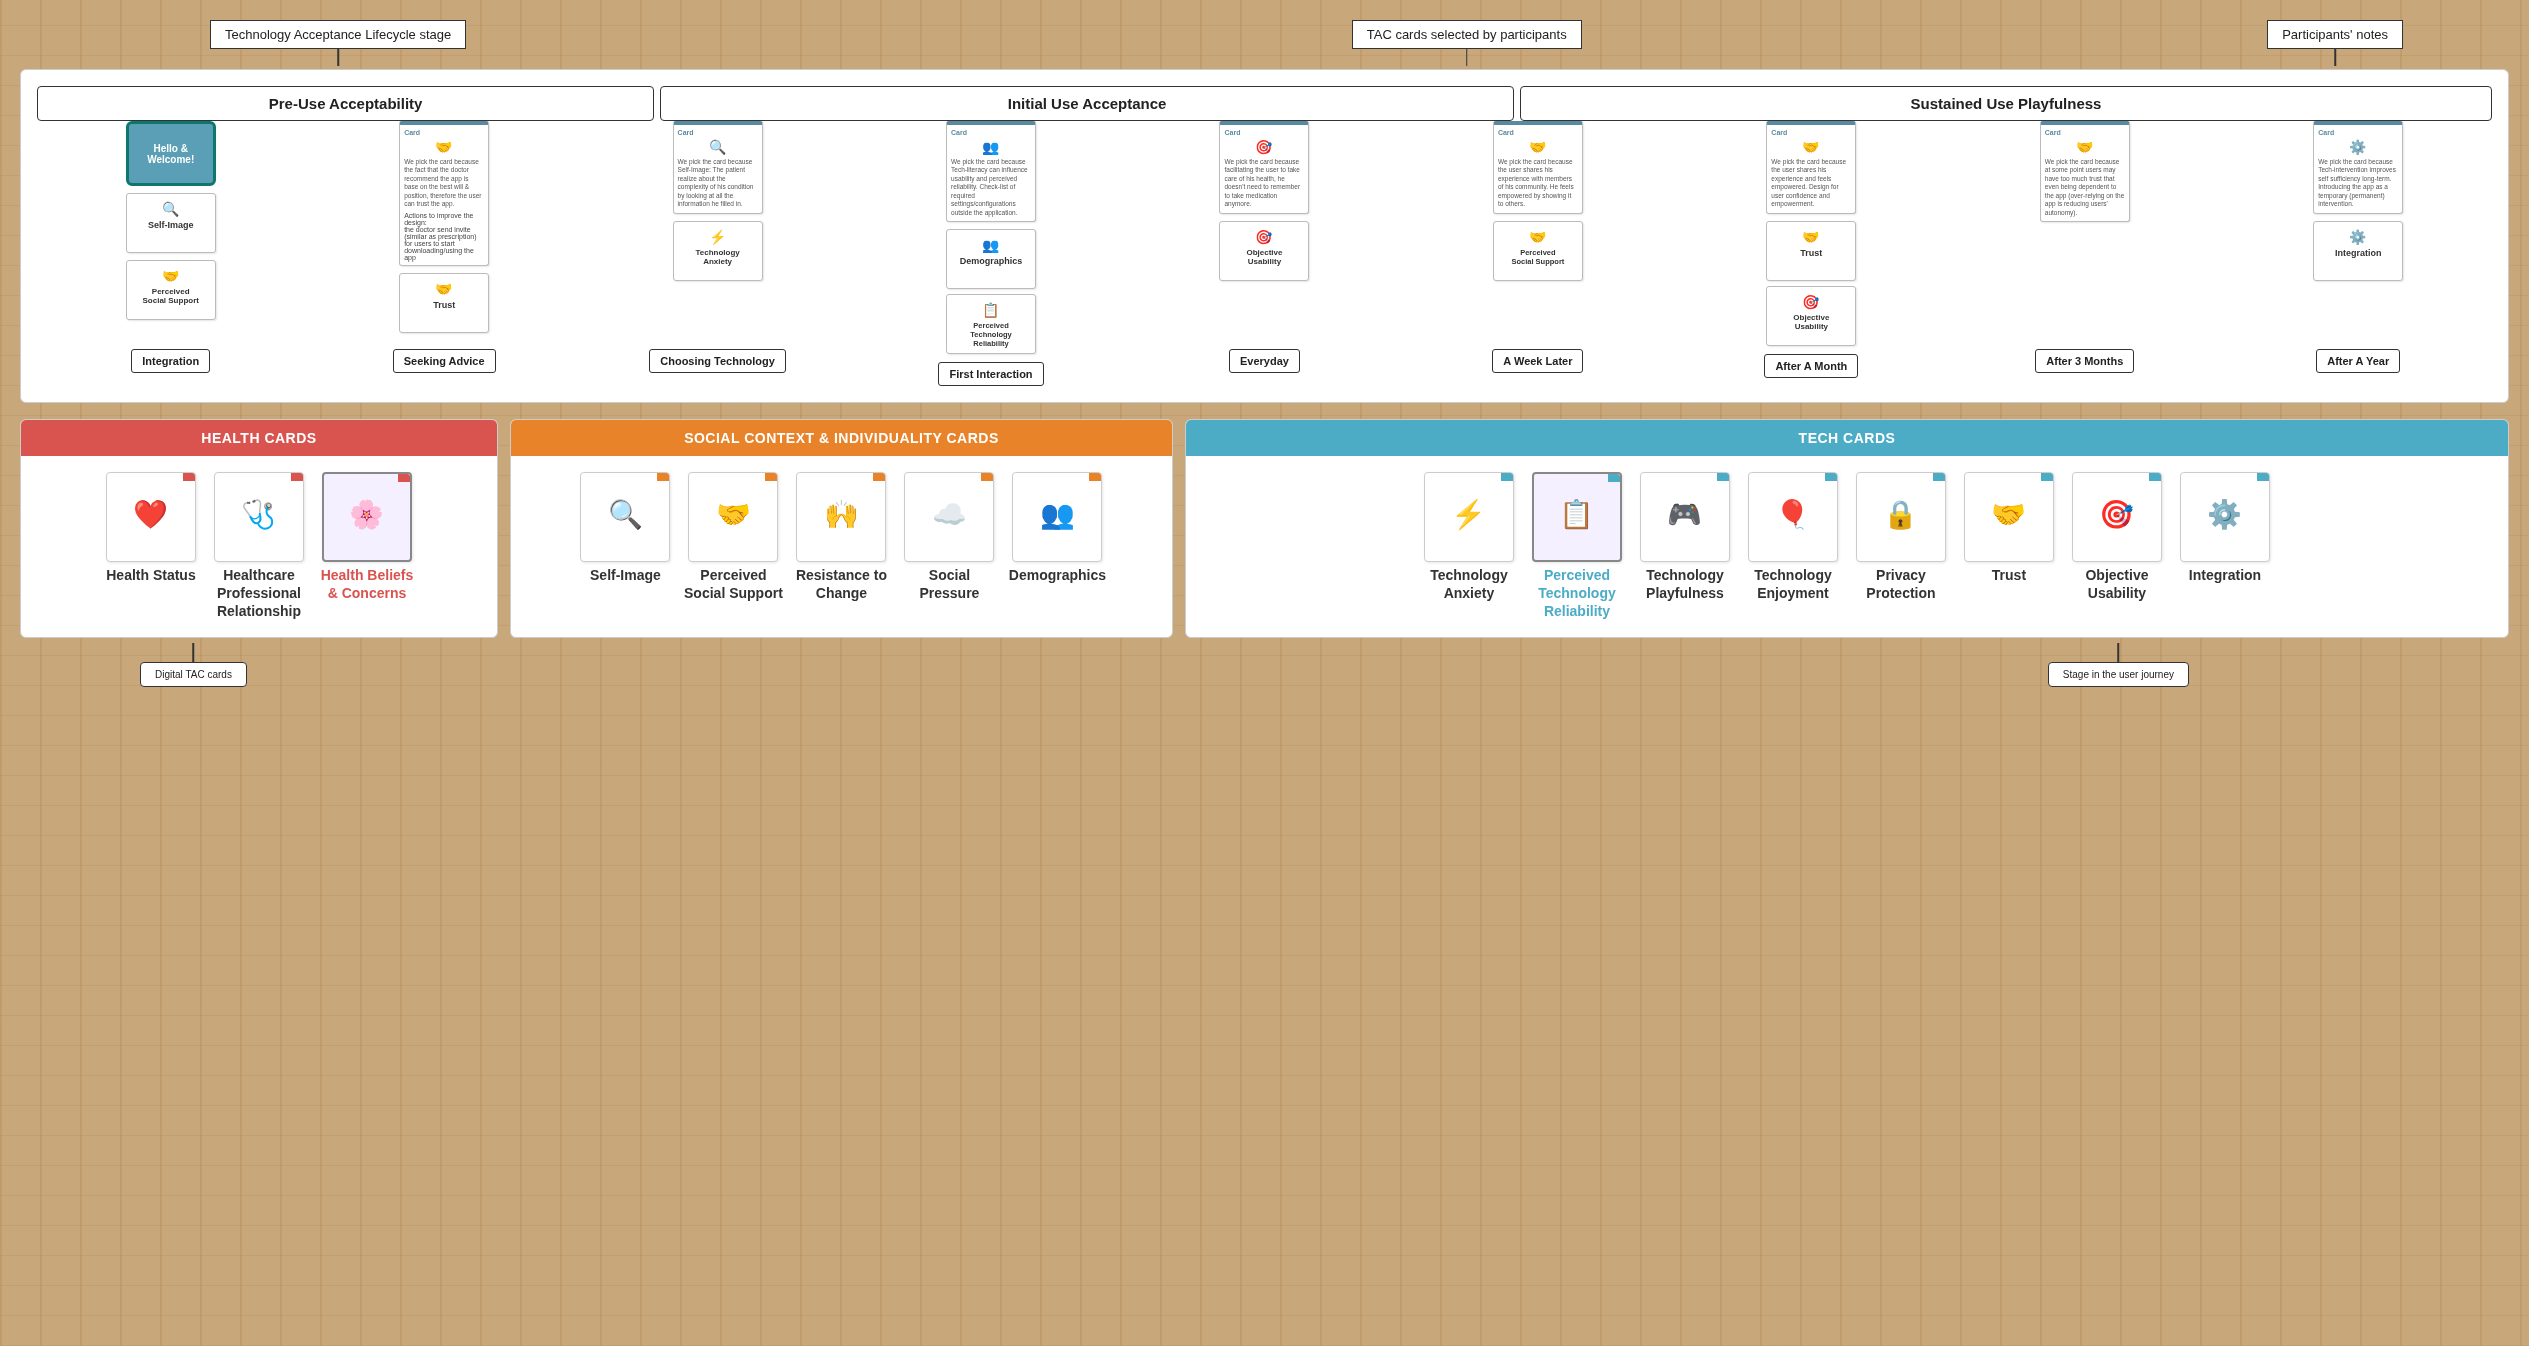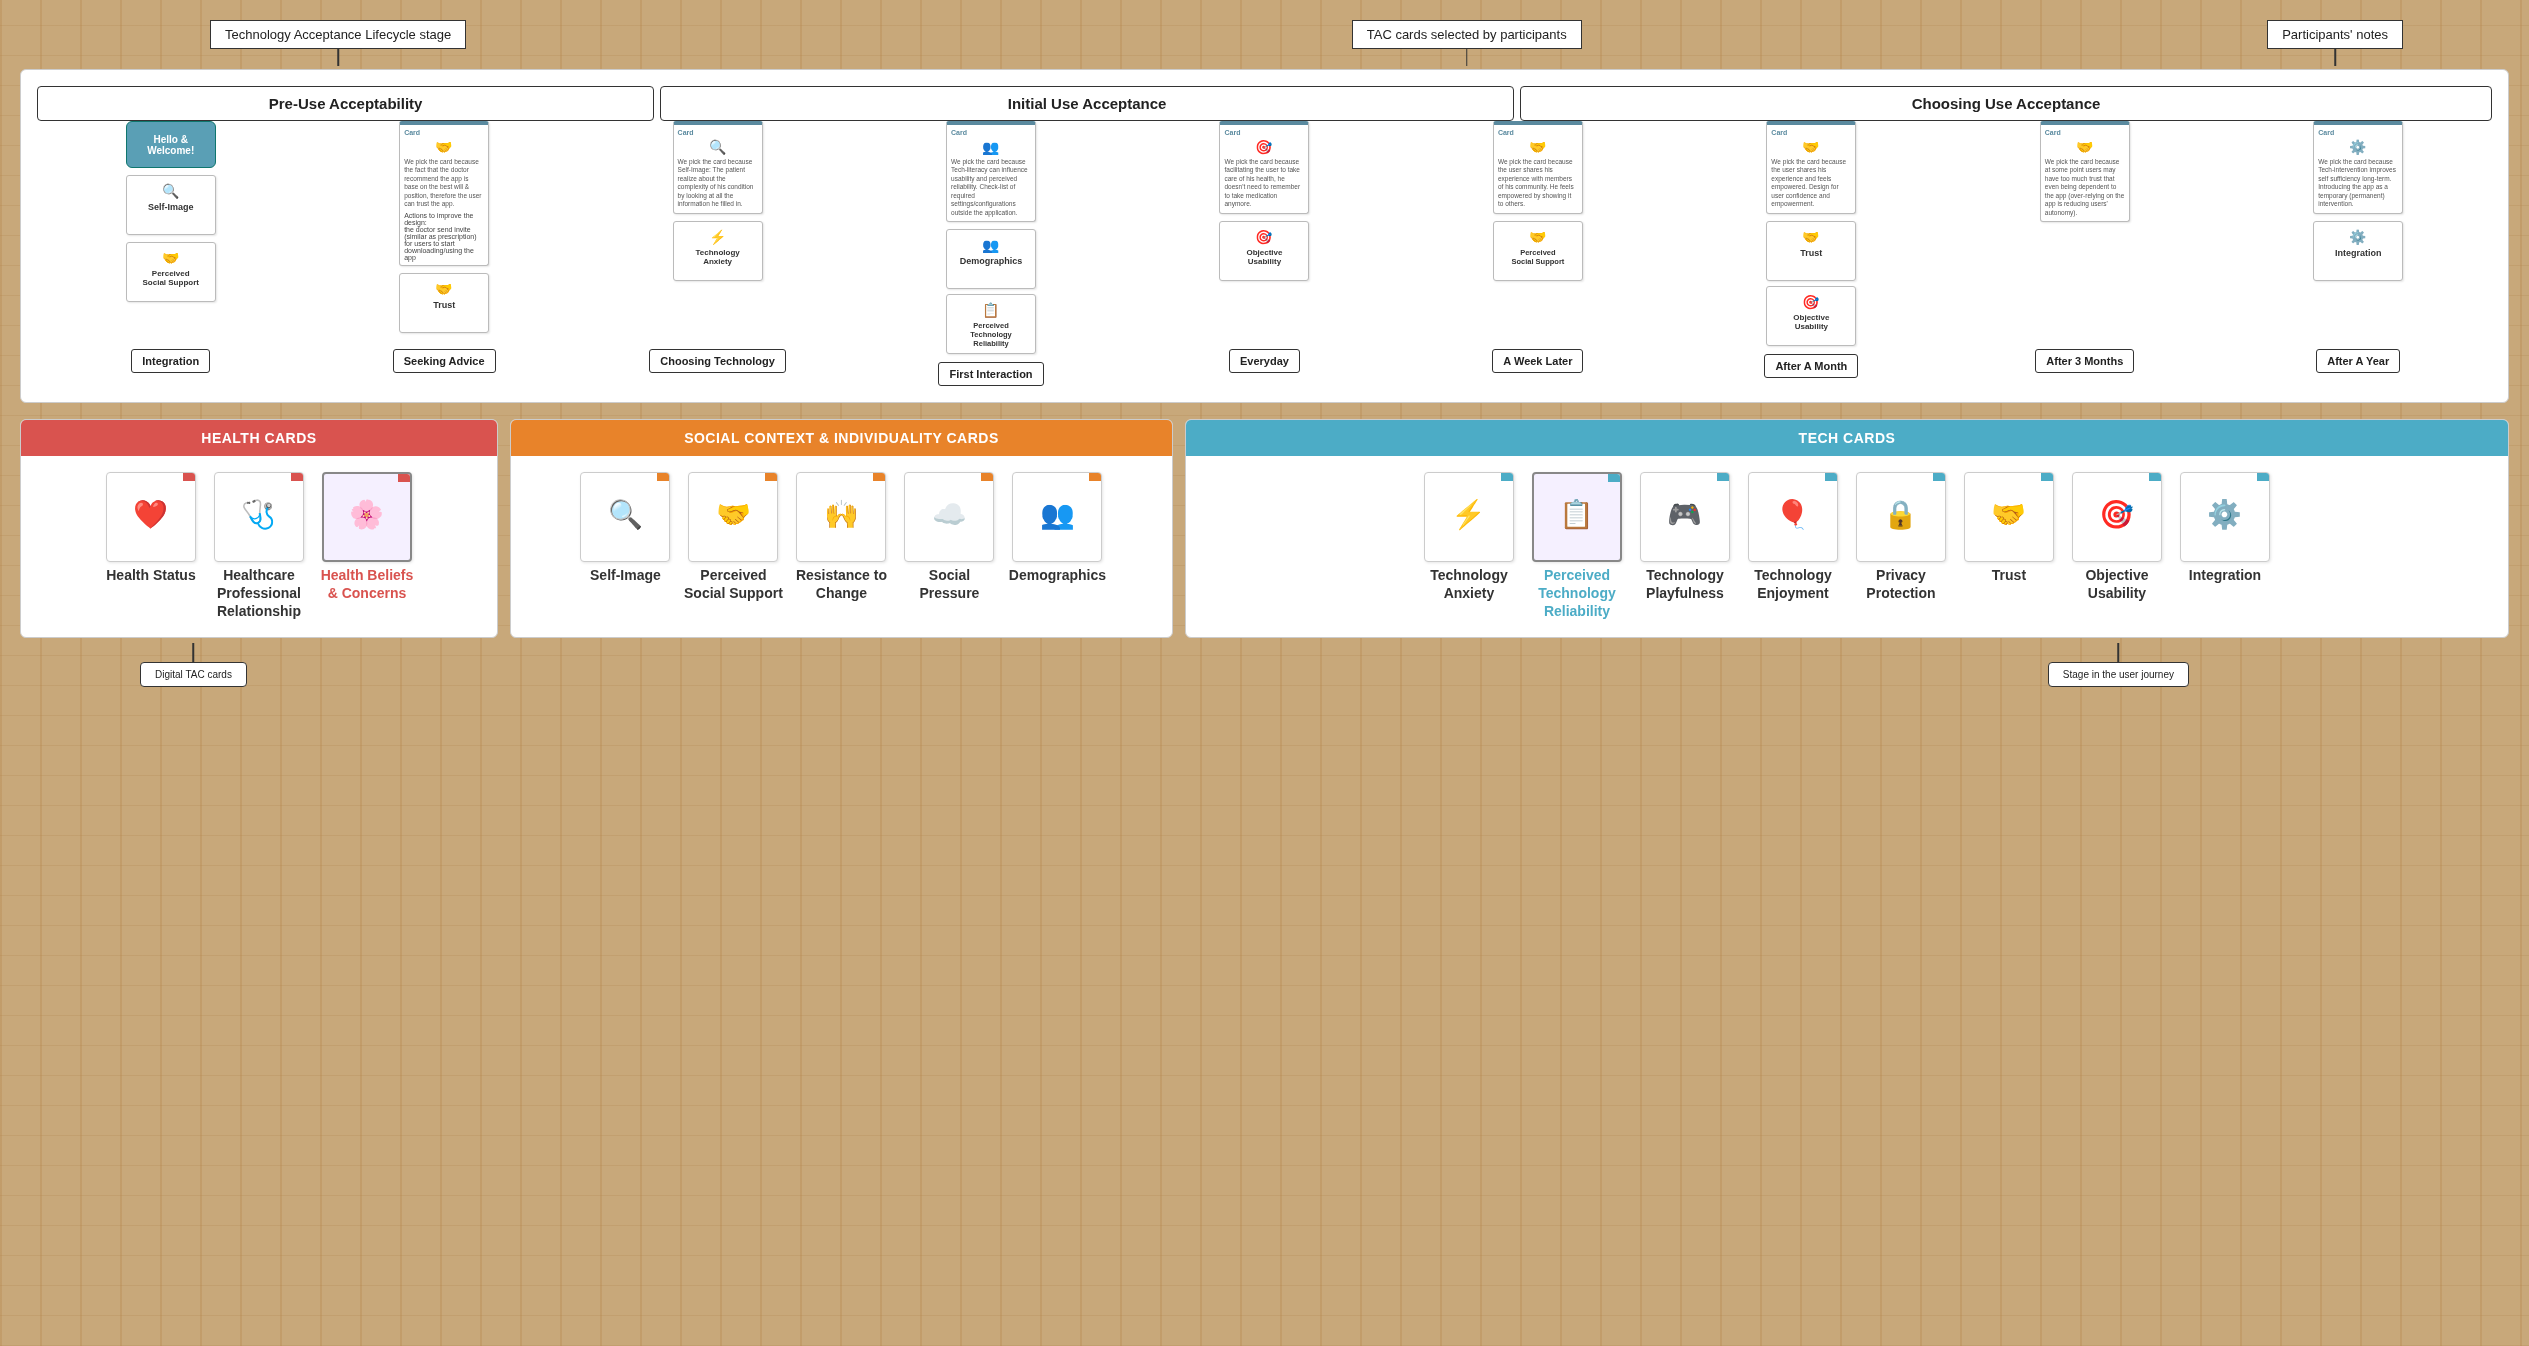--- a/index.html
+++ b/index.html
@@ -148,24 +148,24 @@
       font-weight: bold;
       color: #222;
       text-align: center;
       background: white;
       margin-top: 4px;
     }
 
     
     .welcome-card {
       background: #5a9fb5;
-      border: 1px solid #0f766e;
+      border: 3px solid #0f766e;
       border-radius: 6px;
       width: 90px;
-      height: 47px;
+      height: 65px;
       display: flex;
       align-items: center;
       justify-content: center;
       font-size: 10px;
       font-weight: bold;
       color: white;
       text-align: center;
       padding: 4px;
     }
 
@@ -310,21 +310,21 @@
   <div class="timeline-section">
 
     <div class="phase-row">
       <div class="phase-block phase-pre">
         <span>Pre-Use Acceptability</span>
       </div>
       <div class="phase-block phase-initial">
         <span>Initial Use Acceptance</span>
       </div>
       <div class="phase-block phase-sustained">
-        <span>Choosing Use Acceptance</span>
+        <span>Sustained Use Playfulness</span>
       </div>
     </div>
 
     <div class="timeline-cards-area">
 
       <div class="timeline-stage">
         <div class="stage-cards-stack">
           <div class="welcome-card">
             <span>Hello &amp; Welcome!</span>
           </div>

